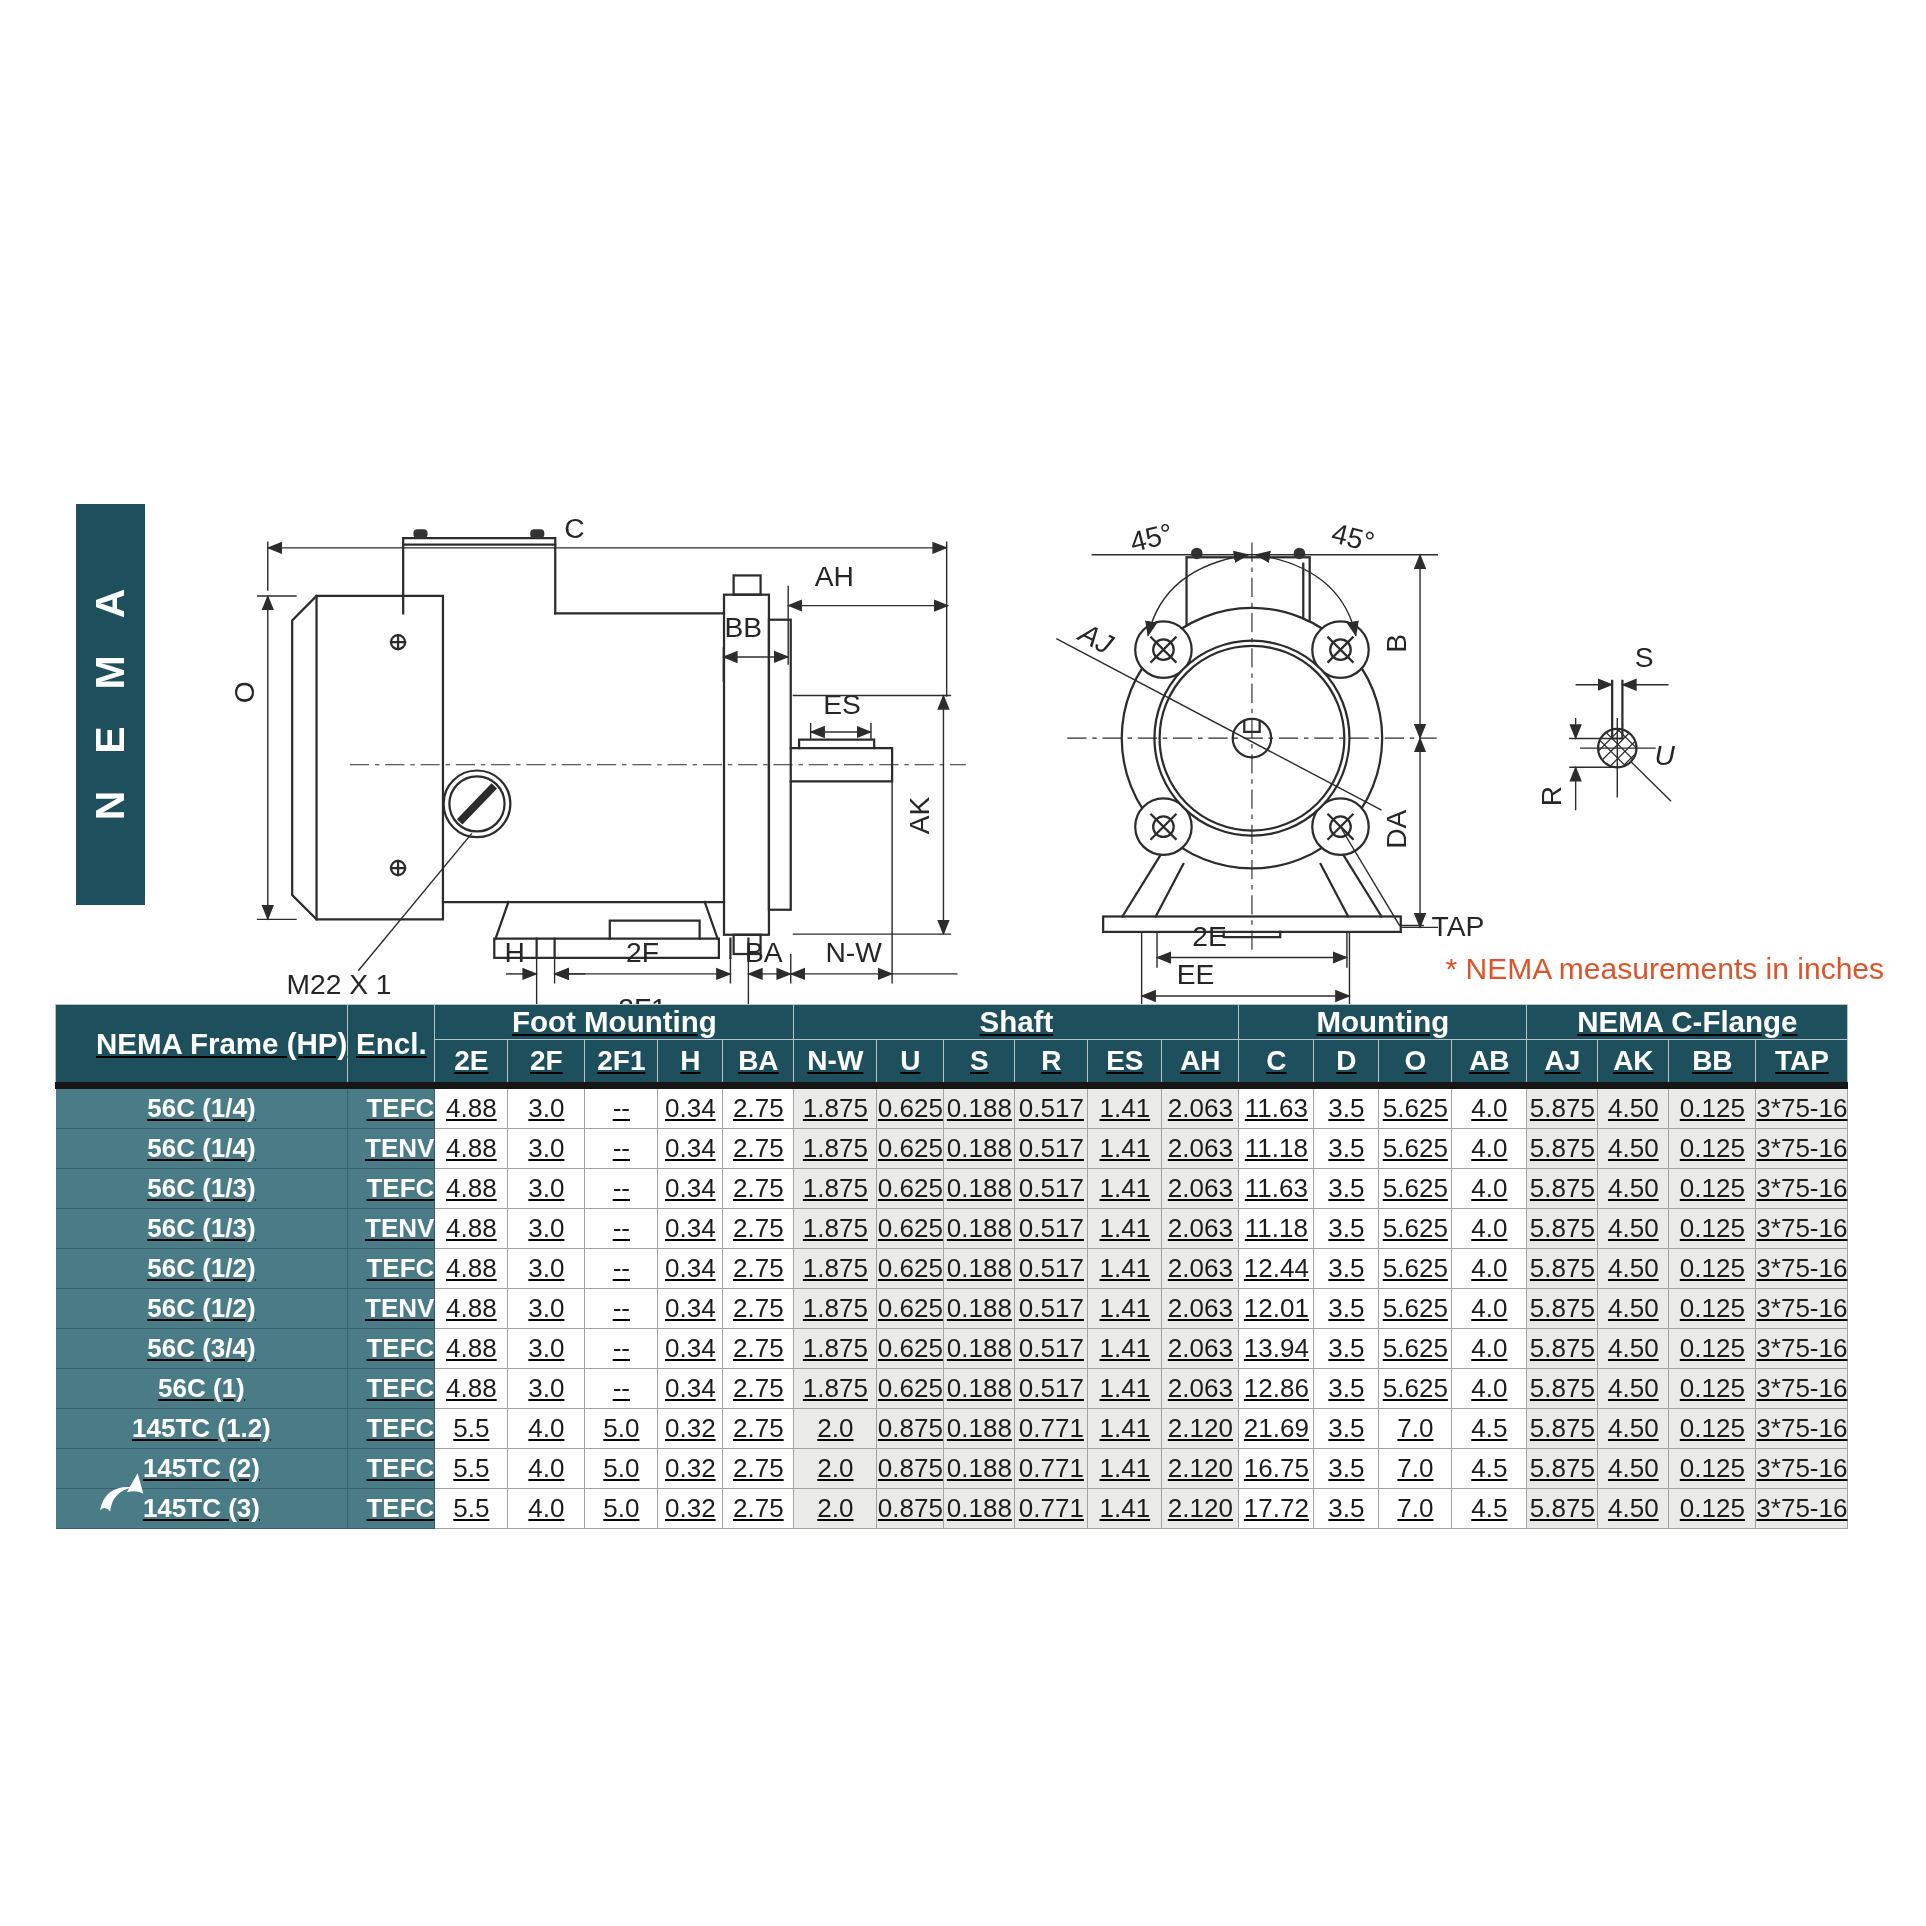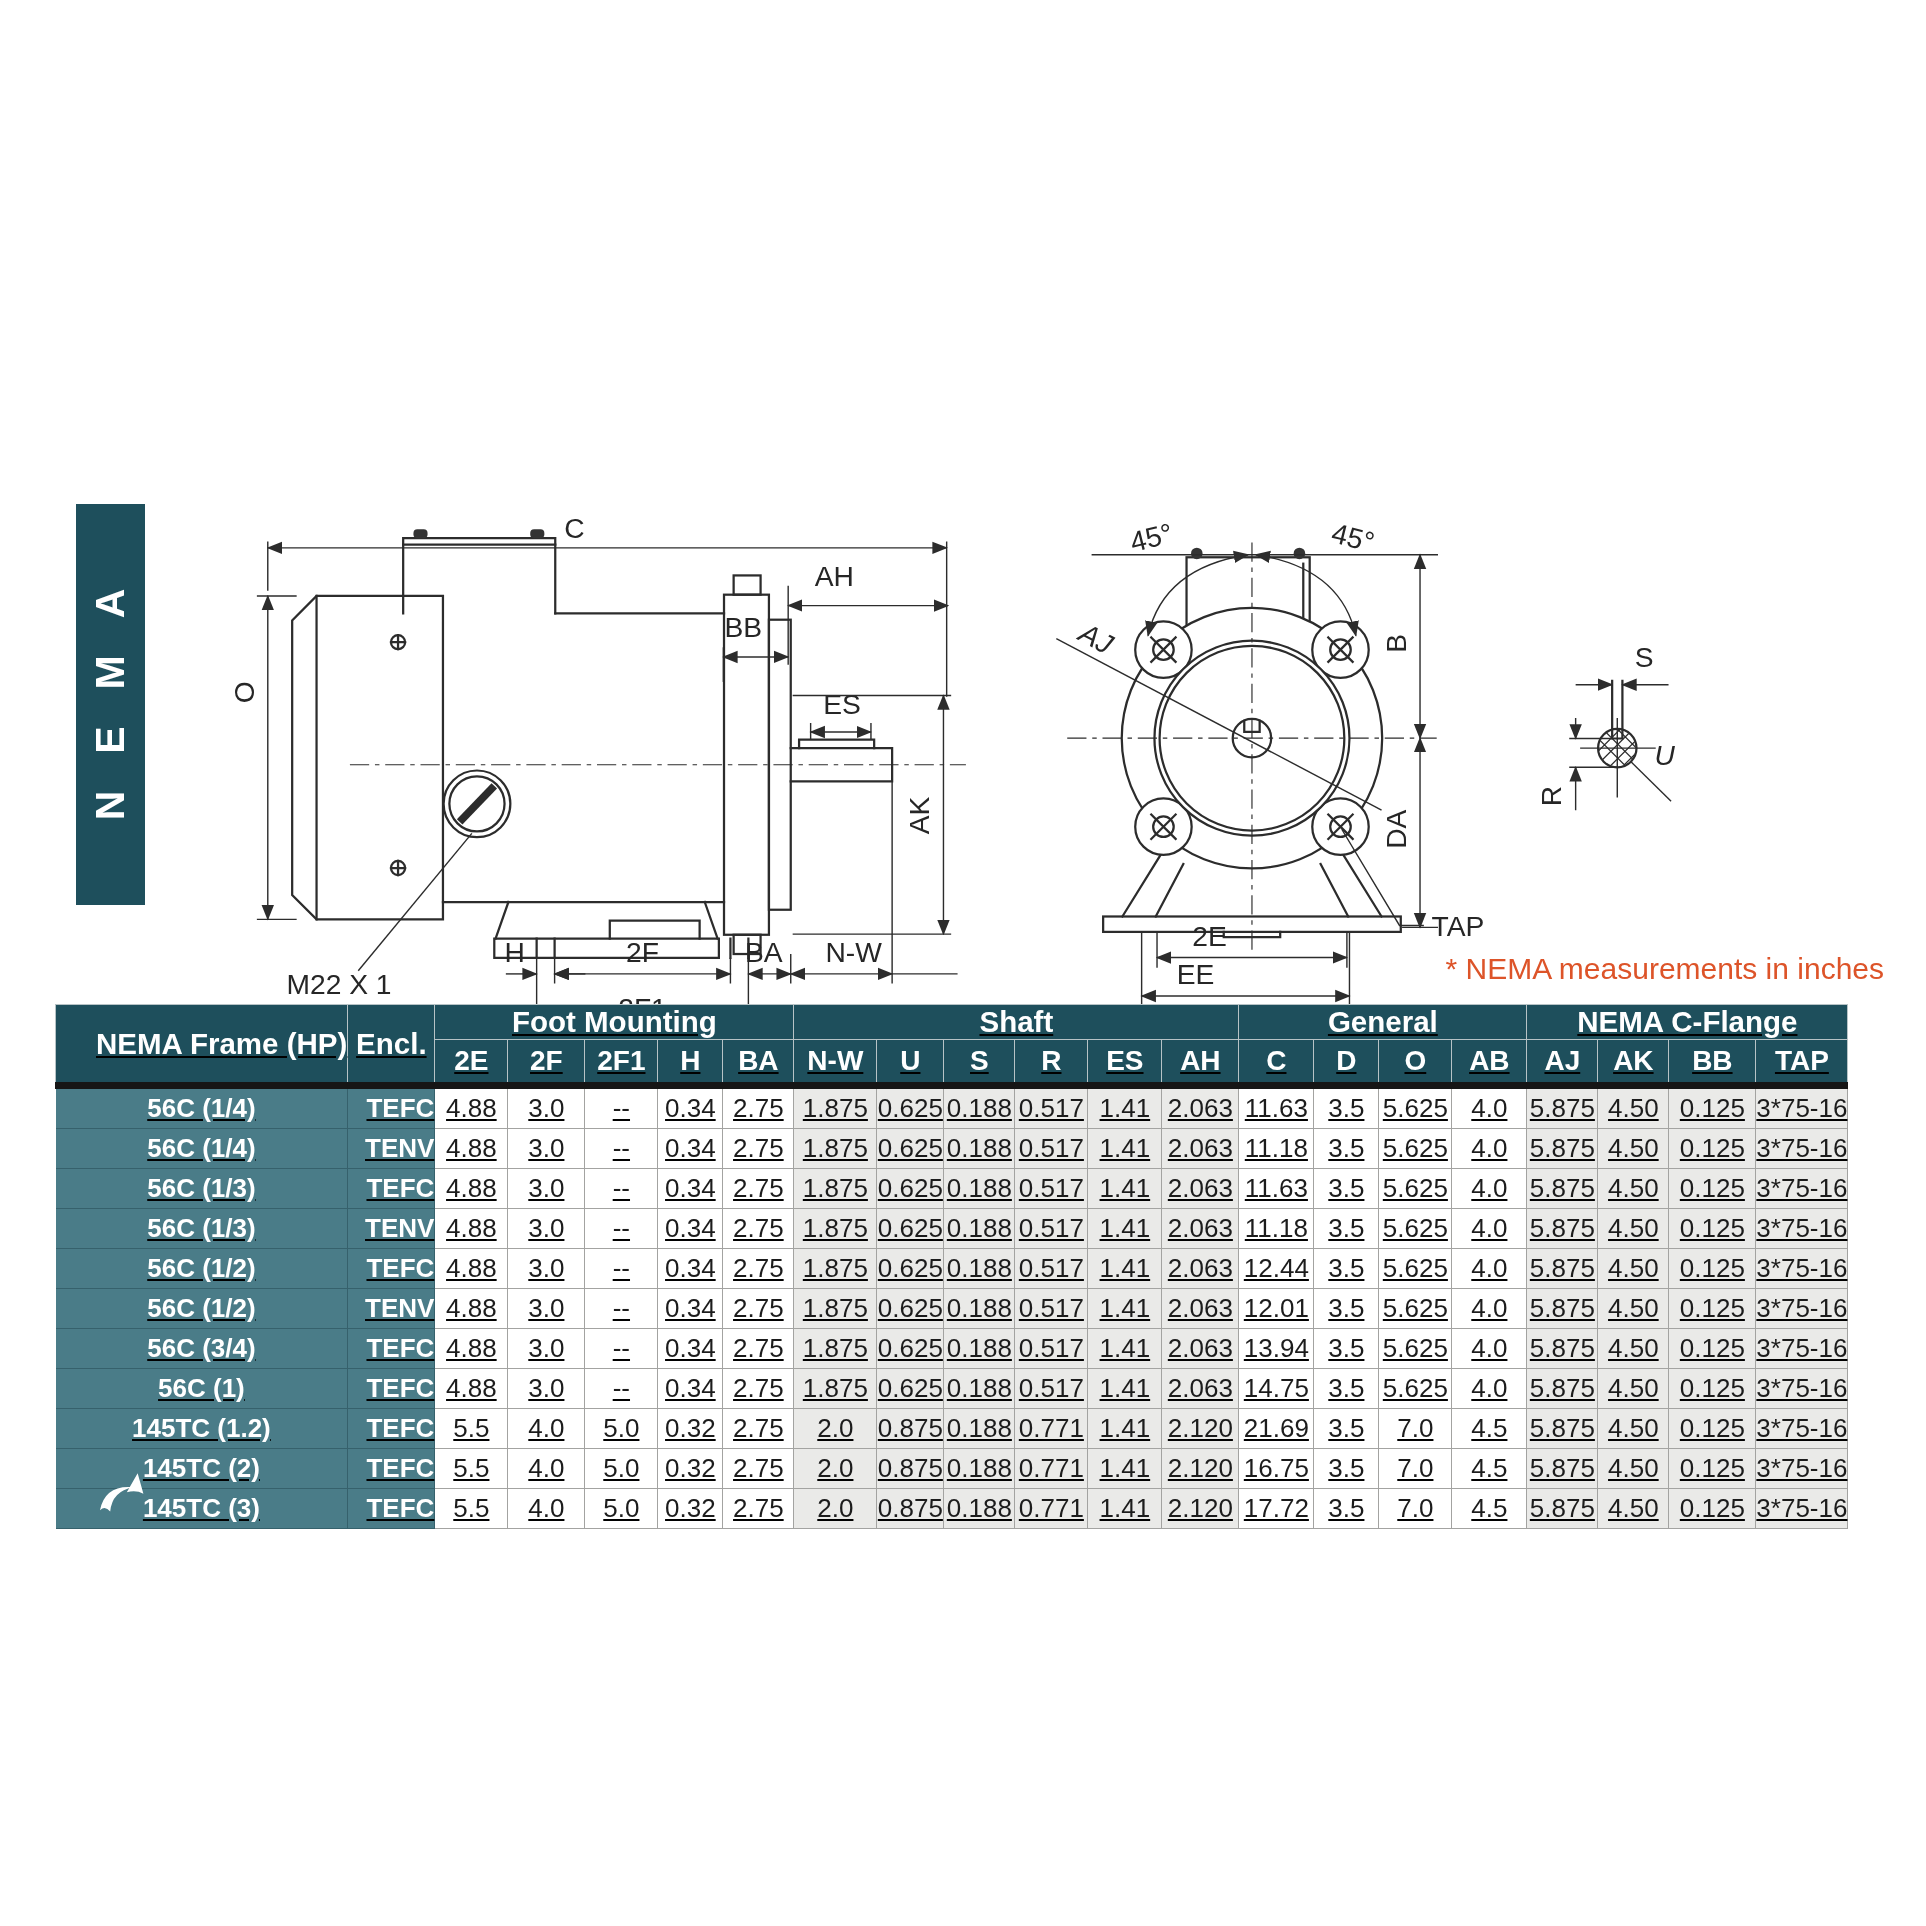--- a/index.html
+++ b/index.html
@@ -272,21 +272,21 @@
       <col style="width:71px">
       <col style="width:87px">
       <col style="width:88px">
   </colgroup>
   <thead>
     <tr class="grp">
       <th class="frame" rowspan="2">NEMA Frame (HP)</th>
       <th class="encl" rowspan="2">Encl.</th>
       <th colspan="5">Foot Mounting</th>
       <th colspan="6">Shaft</th>
-      <th colspan="4">General</th>
+      <th colspan="4">Mounting</th>
       <th colspan="4">NEMA C-Flange</th>
     </tr>
     <tr class="sub">
 
         <th>2E</th>
 
         <th>2F</th>
 
         <th>2F1</th>
 
@@ -500,21 +500,21 @@
         <td>3.0</td>
         <td>--</td>
         <td>0.34</td>
         <td>2.75</td>
         <td>1.875</td>
         <td>0.625</td>
         <td>0.188</td>
         <td>0.517</td>
         <td>1.41</td>
         <td>2.063</td>
-        <td>14.75</td>
+        <td>12.86</td>
         <td>3.5</td>
         <td>5.625</td>
         <td>4.0</td>
         <td>5.875</td>
         <td>4.50</td>
         <td>0.125</td>
         <td>3*75-16</td>
       </tr>
 
       <tr>

